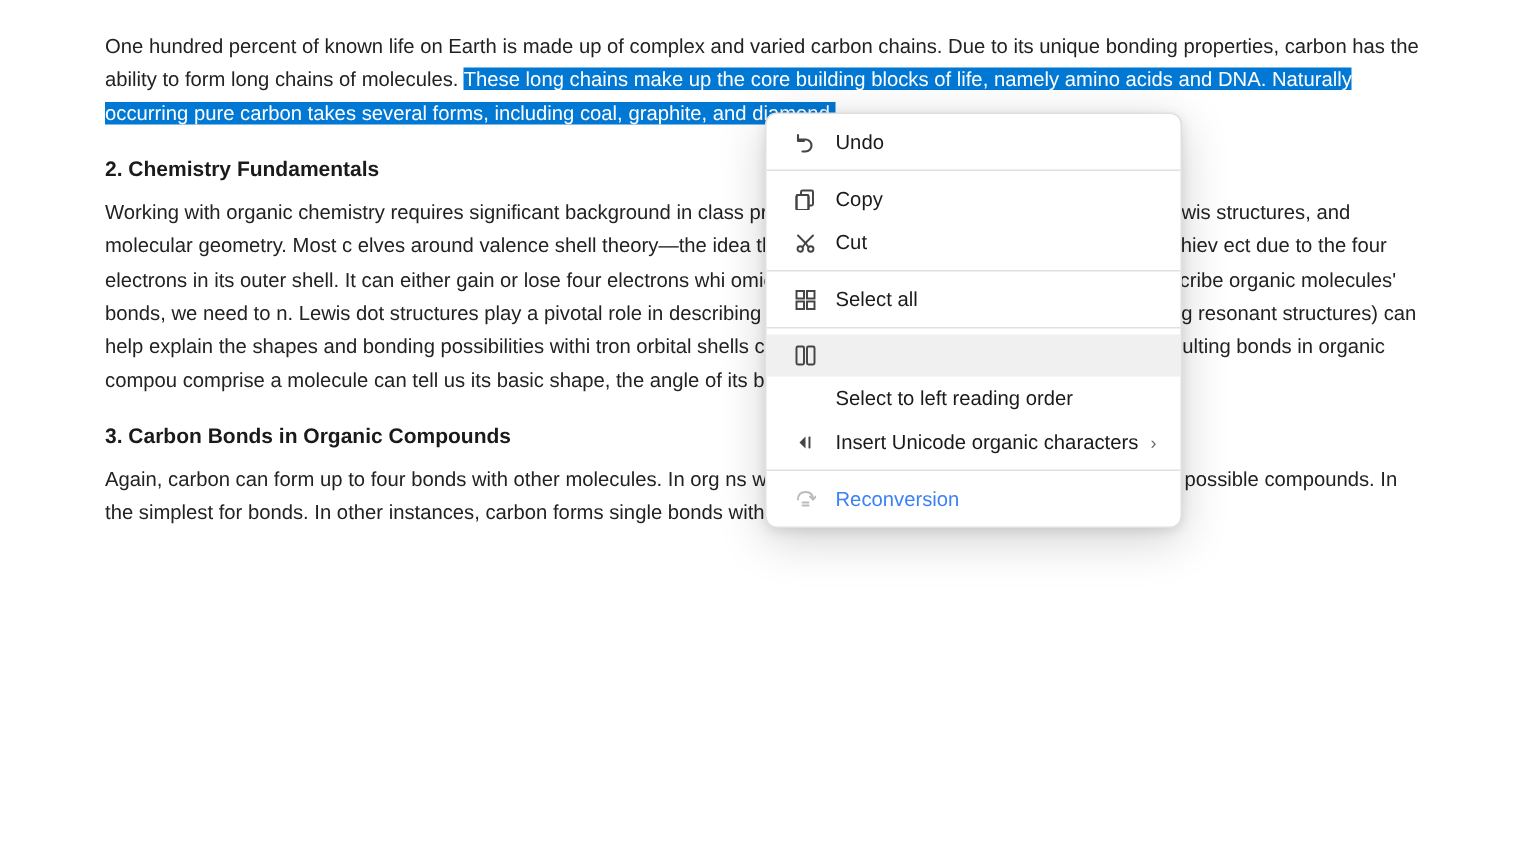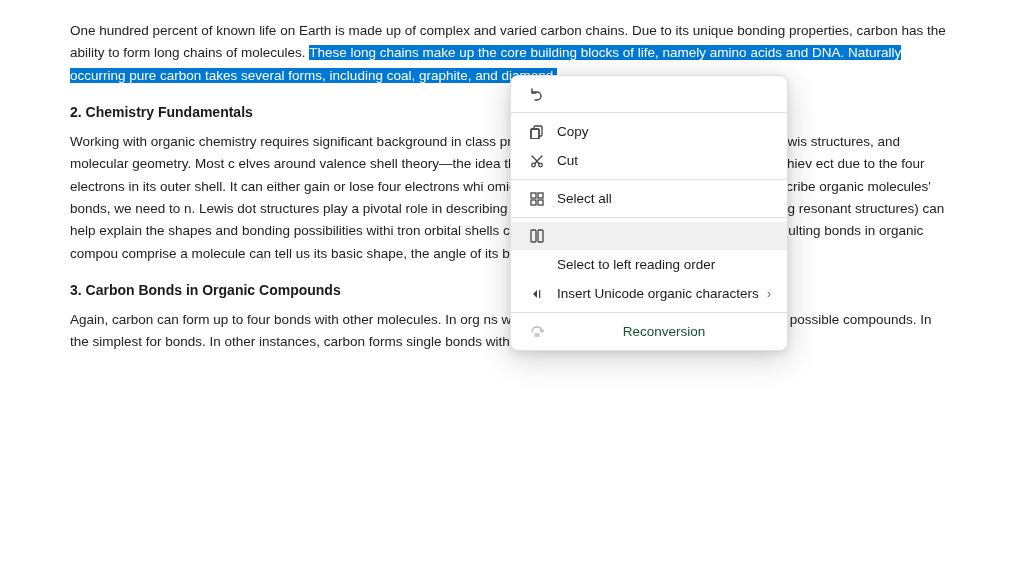--- a/index.html
+++ b/index.html
@@ -85,23 +85,22 @@
       color: #1a1a1a;
       position: relative;
       user-select: none;
     }
 
     .menu-item.active-hover {
       background: #f0f0f0;
     }
 
     .menu-item.disabled {
-      color: #14532d;
+      color: #3b82f6;
       cursor: default;
-      text-align: center;
     }
 
     .menu-item .icon {
       width: 20px;
       margin-right: 10px;
       display: flex;
       align-items: center;
       justify-content: center;
       flex-shrink: 0;
       font-size: 14px;
@@ -152,20 +151,21 @@
 
 <div class="context-menu">
 
   <div class="menu-item">
     <span class="icon">
       <svg width="14" height="14" viewBox="0 0 14 14" fill="none">
         <path d="M2 5h5a4 4 0 1 1 0 8H5" stroke="#444" stroke-width="1.4" stroke-linecap="round" stroke-linejoin="round" fill="none"></path>
         <polyline points="2,2 2,6 6,6" stroke="#444" stroke-width="1.4" stroke-linecap="round" stroke-linejoin="round" fill="none"></polyline>
       </svg>
     </span>
+    <span class="label">Undo</span>
   </div>
 
   <div class="menu-separator"></div>
 
   <div class="menu-item">
     <span class="icon">
       <svg width="14" height="14" viewBox="0 0 14 14" fill="none">
         <rect x="4" y="1" width="8" height="10" rx="1" stroke="#444" stroke-width="1.3" fill="none"></rect>
         <rect x="1" y="4" width="8" height="10" rx="1" stroke="#444" stroke-width="1.3" fill="white"></rect>
         <rect x="1" y="4" width="8" height="10" rx="1" stroke="#444" stroke-width="1.3" fill="none"></rect>

